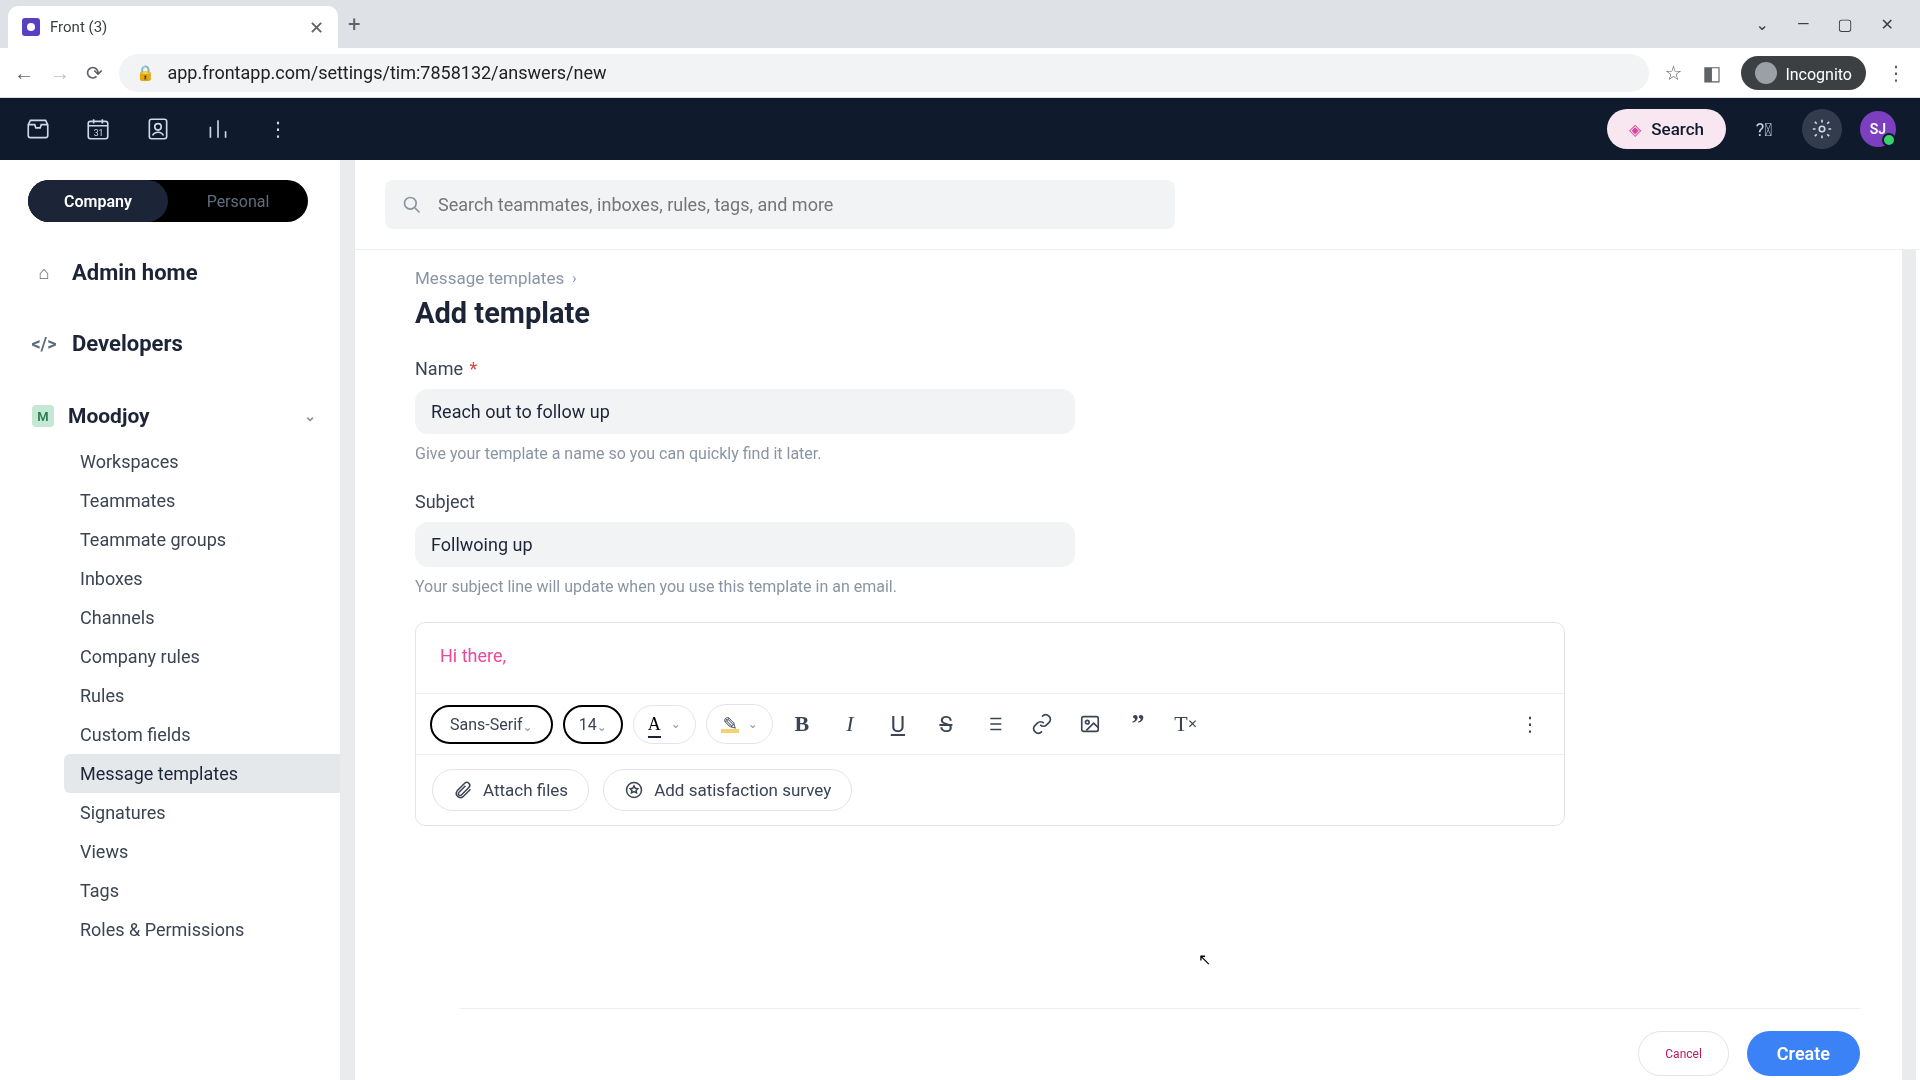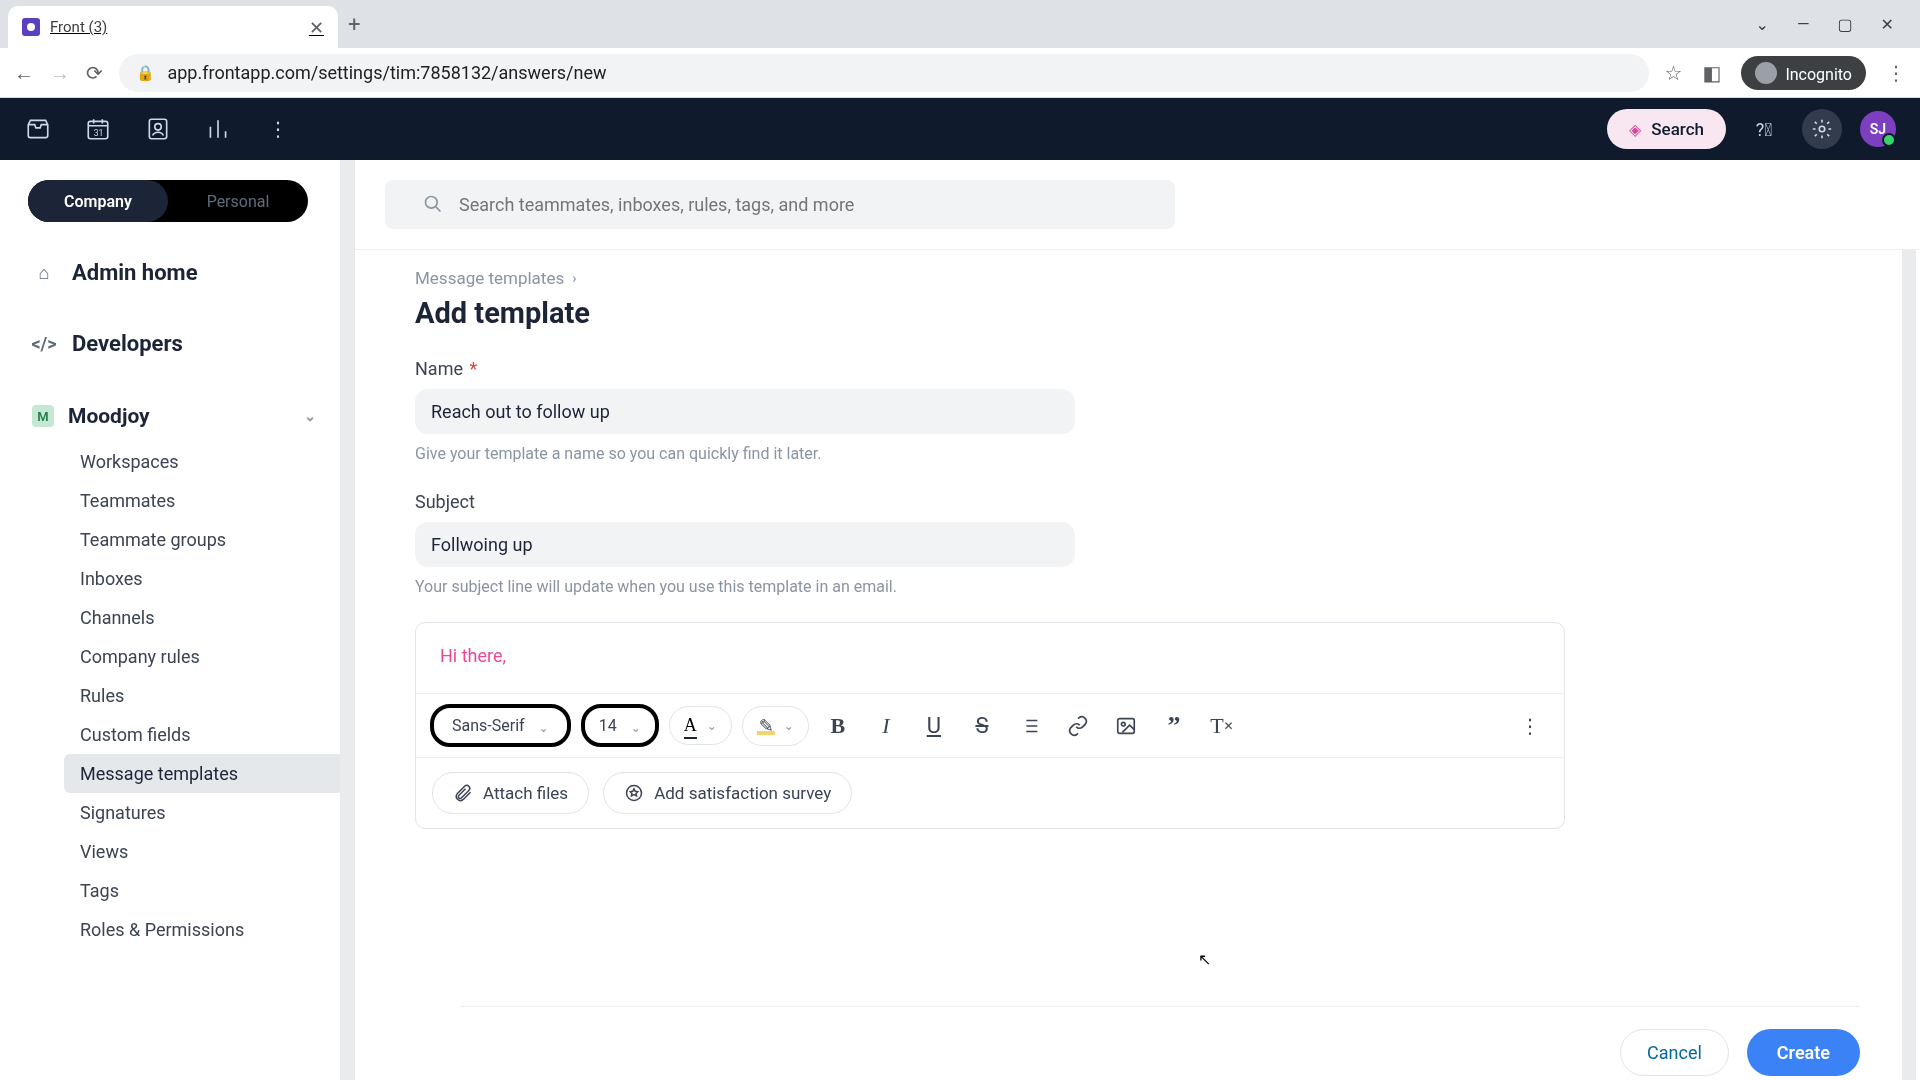--- a/index.html
+++ b/index.html
@@ -1,21 +1,21 @@
 <!DOCTYPE html>
 <html><head>
 <meta charset="utf-8">
 <style>
 * { margin: 0; padding: 0; box-sizing: border-box; font-family: -apple-system, BlinkMacSystemFont, "Segoe UI", Roboto, sans-serif; }
 body { background: #fff; width: 1920px; height: 1080px; overflow: hidden; }
 
 
 .browser-chrome { background: #dee1e6; }
 .tab-bar { display: flex; align-items: center; height: 48px; padding: 0 8px; background: #dee1e6; }
-.tab { display: flex; align-items: center; background: #fff; border-radius: 10px 10px 0 0; padding: 0 14px; height: 42px; width: 330px; margin-top: 6px; gap: 10px; text-decoration: underline; }
+.tab { display: flex; align-items: center; background: #fff; border-radius: 10px 10px 0 0; padding: 0 14px; height: 42px; width: 330px; margin-top: 6px; gap: 10px; }
 .tab-favicon { width: 18px; height: 18px; background: #5a3fc0; border-radius: 3px; display: flex; align-items: center; justify-content: center; }
 .tab-favicon::after { content: ""; width: 8px; height: 8px; background: #fff; border-radius: 50%; }
 .tab-title { font-size: 15px; color: #3c4043; flex: 1; }
 .tab-close { font-size: 18px; color: #5f6368; cursor: pointer; }
 .new-tab { margin-left: 10px; font-size: 22px; color: #5f6368; cursor: pointer; }
 .window-controls { margin-left: auto; display: flex; gap: 28px; padding-right: 18px; }
 .window-controls span { font-size: 16px; color: #3c4043; cursor: pointer; }
 .addr-bar { display: flex; align-items: center; background: #fff; height: 50px; padding: 0 14px; gap: 16px; border-bottom: 1px solid #dadce0; }
 .nav-btn { font-size: 20px; color: #5f6368; cursor: pointer; }
 .nav-btn.disabled { color: #bdc1c6; }
@@ -55,58 +55,58 @@
 .group-head .badge-m { width: 22px; height: 22px; background: #c5e8d4; border-radius: 4px; display: flex; align-items: center; justify-content: center; font-size: 13px; color: #2a7a4f; font-weight: 600; }
 .group-head .chev { margin-left: auto; color: #8a95a3; font-size: 14px; margin-right:16px;}
 .sub-items { padding-left: 44px; margin-top: 6px; }
 .sub-item { padding: 9px 16px; font-size: 18px; color: #3a4452; cursor: pointer; border-radius: 6px; }
 .sub-item.active { background: #e5e8eb; color: #1c2438; }
 
 
 .main { flex: 1; display: flex; flex-direction: column; position: relative;}
 .main::after{content:"";position:absolute;right:4px;top:90px;bottom:0;width:14px;background:#e9ebed;}
 .search-wrap { padding: 20px 30px; }
-.search-box { display: flex; align-items: flex-start; background: #f1f3f5; border-radius: 8px; padding: 14px 38px; gap: 16px; width: 790px; }
+.search-box { display: flex; align-items: flex-end; background: #f1f3f5; border-radius: 8px; padding: 14px 17px; gap: 16px; width: 790px; }
 .search-box svg { width: 20px; height: 20px; stroke: #8a95a3; fill: none; stroke-width: 2; }
 .search-box input { border: none; background: transparent; font-size: 18px; color: #5f6c7b; flex: 1; outline: none; }
 .content { padding: 18px 60px 0 60px; border-top: 1px solid #eceef1; flex: 1; overflow: hidden; position: relative; }
 .breadcrumb { display: flex; align-items: center; gap: 8px; color: #8a95a3; font-size: 17px; }
 .breadcrumb .chev { font-size: 14px; }
 .page-title { font-size: 29px; font-weight: 700; color: #1c2438; margin-top: 8px; }
 .field { margin-top: 28px; }
 .field-label { font-size: 18px; color: #3a4452; }
 .field-label .req { color: #d9453d; margin-left: 2px; }
 .field-input { margin-top: 10px; background: #f1f3f5; border-radius: 13px; padding: 12px 16px; width: 660px; }
 .field-input input { border: none; background: transparent; font-size: 18px; color: #1c2438; width: 100%; outline: none; }
 .field-help { margin-top: 10px; font-size: 16px; color: #8a95a3; }
 .editor-wrap { margin-top: 26px; border: 1px solid #e1e4e8; border-radius: 10px; width: 1150px; }
 .editor-body { padding: 22px 24px; font-size: 18px; color: #ec4899; min-height: 70px; }
 .toolbar { display: flex; align-items: center; padding: 10px 14px; gap: 10px; border-top: 1px solid #eceef1; }
-.tb-select { display: flex; align-items: flex-end; gap: 14px; border: 4px solid #000000; border-radius: 20px; padding: 8px 18px; font-size: 16px; color: #3a4452; cursor: pointer; }
+.tb-select { display: flex; align-items: flex-end; gap: 0; border: 2px solid #000000; border-radius: 20px; padding: 8px 18px; font-size: 16px; color: #3a4452; cursor: pointer; }
 .tb-select .dd { color: #8a95a3; font-size: 12px; }
 .tb-colorbox { display: flex; align-items: center; gap: 10px; border: 1px solid #e1e4e8; border-radius: 20px; padding: 8px 14px; cursor: pointer; }
 .tb-colorbox .A { font-size: 18px; font-family: Georgia, serif; position: relative; }
 .tb-colorbox.textcolor .A::after { content:""; position:absolute; left:0; right:0; bottom:-3px; height:2px; background:#1c2438;}
 .tb-colorbox.highlight .A { color:#3a4452; }
 .tb-colorbox.highlight::before{content:"";width:18px;height:4px;background:#f3d36b; margin-right:-26px; margin-top:14px;}
 .tb-btn { width: 38px; height: 38px; display: flex; align-items: center; justify-content: center; font-size: 22px; color: #3a4452; cursor: pointer; border-radius: 6px; }
 .tb-btn.bold { font-weight: 700; font-family: Georgia, serif; }
 .tb-btn.italic { font-style: italic; font-family: Georgia, serif; }
 .tb-btn.under { text-decoration: underline; }
 .tb-btn.strike { text-decoration: line-through; }
 .tb-btn svg { width: 22px; height: 22px; stroke: #3a4452; fill: none; stroke-width: 1.8; }
 .tb-more { margin-left: auto; font-size: 20px; color: #3a4452; cursor: pointer; padding-right:10px;}
 .action-row { display: flex; gap: 14px; padding: 14px 16px; border-top: 1px solid #eceef1; }
 .pill-btn { display: flex; align-items: center; gap: 10px; border: 1px solid #e1e4e8; border-radius: 22px; padding: 10px 20px; font-size: 17px; color: #3a4452; cursor: pointer; }
 .pill-btn svg { width: 20px; height: 20px; stroke: #3a4452; fill: none; stroke-width: 1.8; }
 .cursor-dot { position: absolute; left: 843px; top: 700px; font-size: 16px; }
 
 
 .footer-bar { position: absolute; right: 60px; bottom: 4px; display: flex; gap: 18px; border-top:1px solid #eceef1; padding-top:22px; width:1400px; justify-content:flex-end;}
-.btn-cancel { border: 1px solid #e1e4e8; background: #fff; border-radius: 24px; padding: 12px 26px; font-size: 18px; color: #0369a1; cursor: pointer; }
+.btn-cancel { border: 1px solid #e1e4e8; background: #fff; border-radius: 24px; padding: 12px 26px; font-size: 12px; color: #be185d; cursor: pointer; }
 .btn-create { background: #3b82f6; color: #fff; border-radius: 24px; padding: 12px 30px; font-size: 18px; font-weight: 600; cursor: pointer; border: none; }
 </style>
 </head>
 <body>
 
 <div class="browser-chrome">
   <div class="tab-bar">
     <div class="tab">
       <div class="tab-favicon"></div>
       <span class="tab-title">Front (3)</span>

